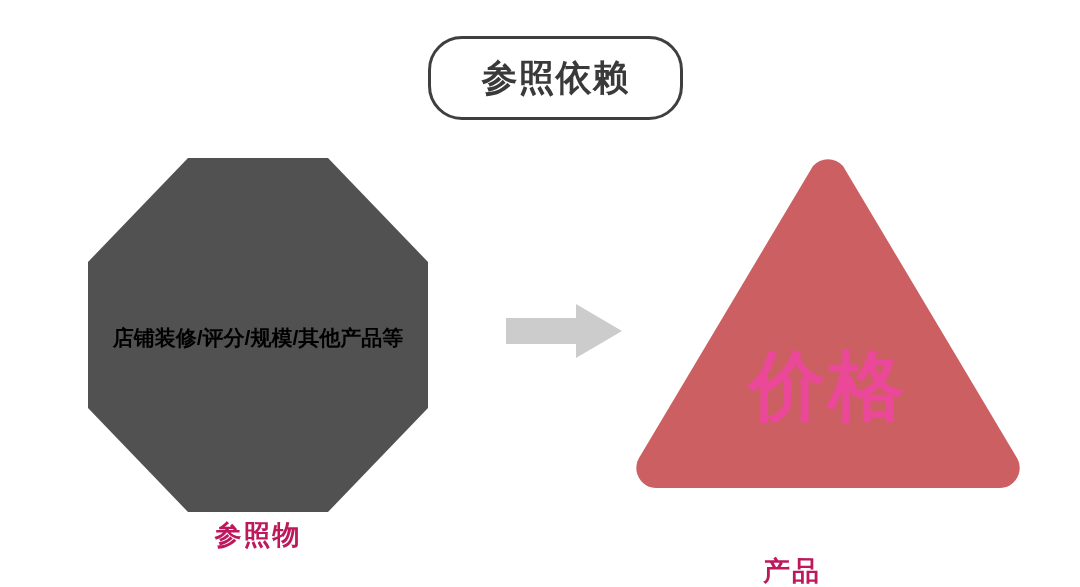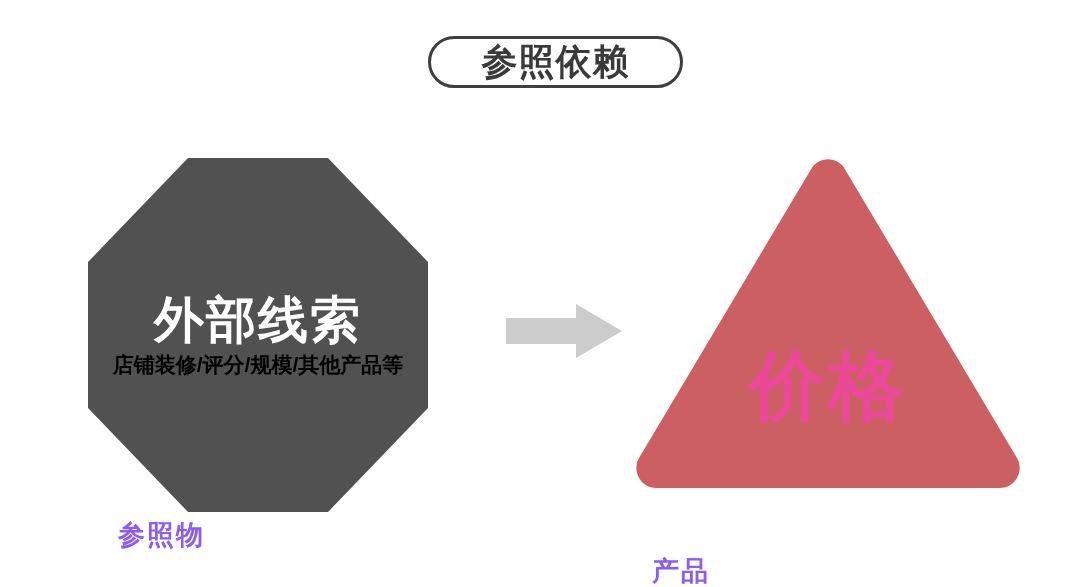--- a/index.html
+++ b/index.html
@@ -18,21 +18,21 @@
     background: #ffffff;
     overflow: hidden;
   }
 
   
   .title-pill {
     position: absolute;
     left: 428px;
     top: 36px;
     width: 255px;
-    height: 52px;
+    height: 84px;
     box-sizing: border-box;
     border: 3px solid #3f3f3f;
     border-radius: 34px;
     background: #ffffff;
     display: flex;
     align-items: center;
     justify-content: center;
   }
   .title-pill-text {
     font-size: 36px;
@@ -123,25 +123,25 @@
     line-height: 1;
     pointer-events: none;
     white-space: nowrap;
   }
 
   
   .caption {
     position: absolute;
     font-size: 27px;
     font-weight: bold;
-    color: #8b5cf6;
+    color: #be185d;
     letter-spacing: 2px;
     line-height: 1;
     white-space: nowrap;
-    text-align: left;
+    text-align: center;
   }
   .caption-left {
     left: 118px;
     top: 522px;
     width: 280px;
   }
   .caption-right {
     left: 652px;
     top: 522px;
     width: 280px;
@@ -155,21 +155,20 @@
 
   <div class="title-pill">
     <span class="title-pill-text">参照依赖</span>
   </div>
 
   <div class="octagon-group">
     <svg class="octagon-shape" viewBox="0 0 340 354" preserveAspectRatio="none">
       <polygon points="100,0 240,0 340,104 340,250 240,354 100,354 0,250 0,104" fill="#515151"></polygon>
     </svg>
     <div class="octagon-text-stack">
-      <div class="octagon-title">外部线索</div>
       <div class="octagon-subtitle">店铺装修/评分/规模/其他产品等</div>
     </div>
   </div>
 
   <div class="arrow-wrap">
     <svg width="116" height="54" viewBox="0 0 116 54">
       <polygon points="0,14 70,14 70,0 116,27 70,54 70,40 0,40" fill="#cccccc"></polygon>
     </svg>
   </div>
 

